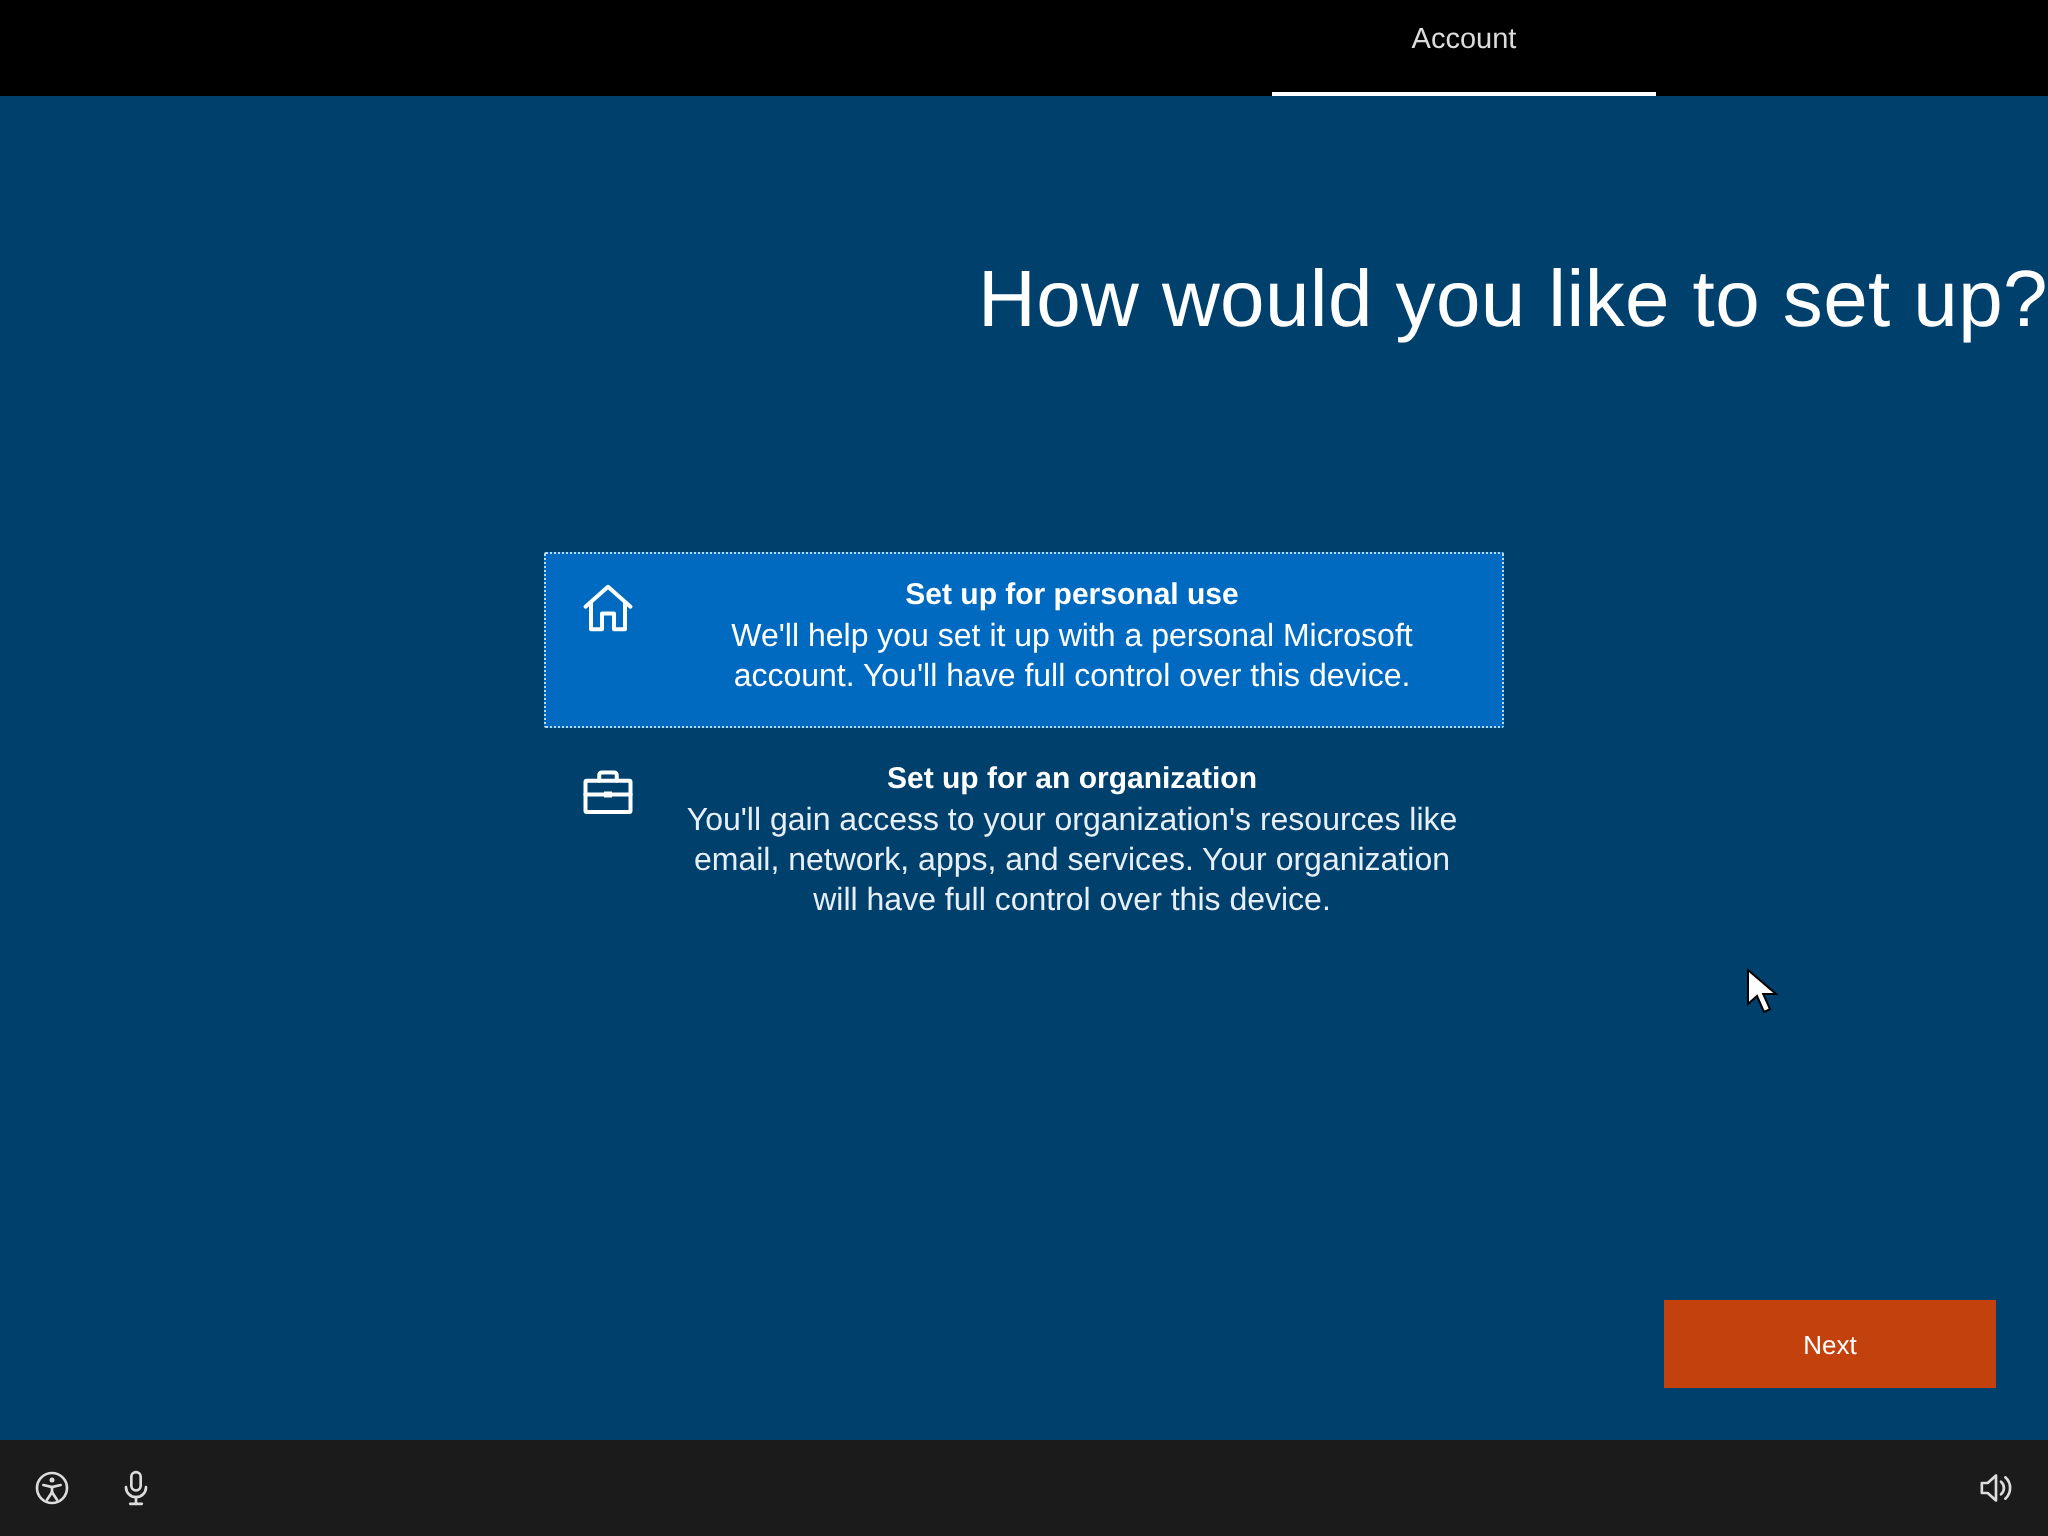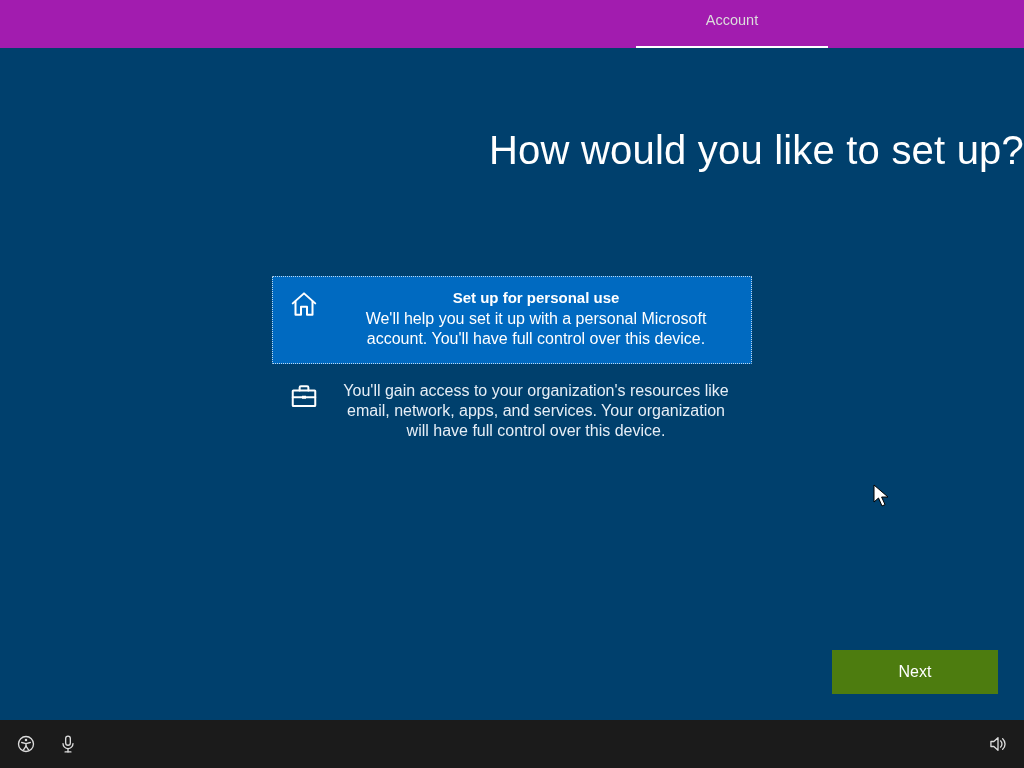--- a/index.html
+++ b/index.html
@@ -5,21 +5,21 @@
     * { margin: 0; padding: 0; box-sizing: border-box; }
     html, body {
       width: 1024px; height: 768px; overflow: hidden;
       font-family: "Segoe UI", "Segoe UI Light", Arial, sans-serif;
       background: #1b1b1b;
       color: #ffffff;
       -webkit-font-smoothing: antialiased;
     }
     .topbar {
       height: 48px;
-      background: #a21caf;
+      background: #000000;
       position: relative;
     }
     .topbar .tab {
       position: absolute;
       left: 636px;
       top: 0;
       width: 192px;
       height: 48px;
       text-align: center;
       font-size: 14.5px;
@@ -81,24 +81,24 @@
     }
     .option.selected .desc { color: #ffffff; }
     .option .desc { color: #e6eef6; }
 
     .next-btn {
       position: absolute;
       right: 26px;
       bottom: 26px;
       width: 166px;
       height: 44px;
-      background: #4d7c0f;
+      background: #c2410c;
       color: #ffffff;
       border: none;
-      font-size: 16px;
+      font-size: 13px;
       font-family: inherit;
       cursor: pointer;
     }
 
     .bottombar {
       width: 1024px;
       height: 48px;
       background: #1b1b1b;
       display: flex;
       align-items: center;
@@ -150,20 +150,21 @@
 
     <div class="option">
       <span class="icon">
         <svg viewBox="0 0 24 24" fill="none" stroke="#ffffff" stroke-width="1.6" stroke-linejoin="round" stroke-linecap="round">
           <rect x="3" y="7.5" width="18" height="12.5" rx="0.5"></rect>
           <path d="M3 13 H21"></path>
           <rect x="10.4" y="11.8" width="3.2" height="2.4" fill="#ffffff" stroke="none"></rect>
           <path d="M8.5 7.5 V5.2 A1 1 0 0 1 9.5 4.2 H14.5 A1 1 0 0 1 15.5 5.2 V7.5"></path>
         </svg>
       </span>
+      <div class="title">Set up for an organization</div>
       <div class="desc">You'll gain access to your organization's resources like email, network, apps, and services. Your organization will have full control over this device.</div>
     </div>
 
   </div>
 
   <button class="next-btn">
     <span>Next</span>
   </button>
 
   <div class="mouse-cursor">

